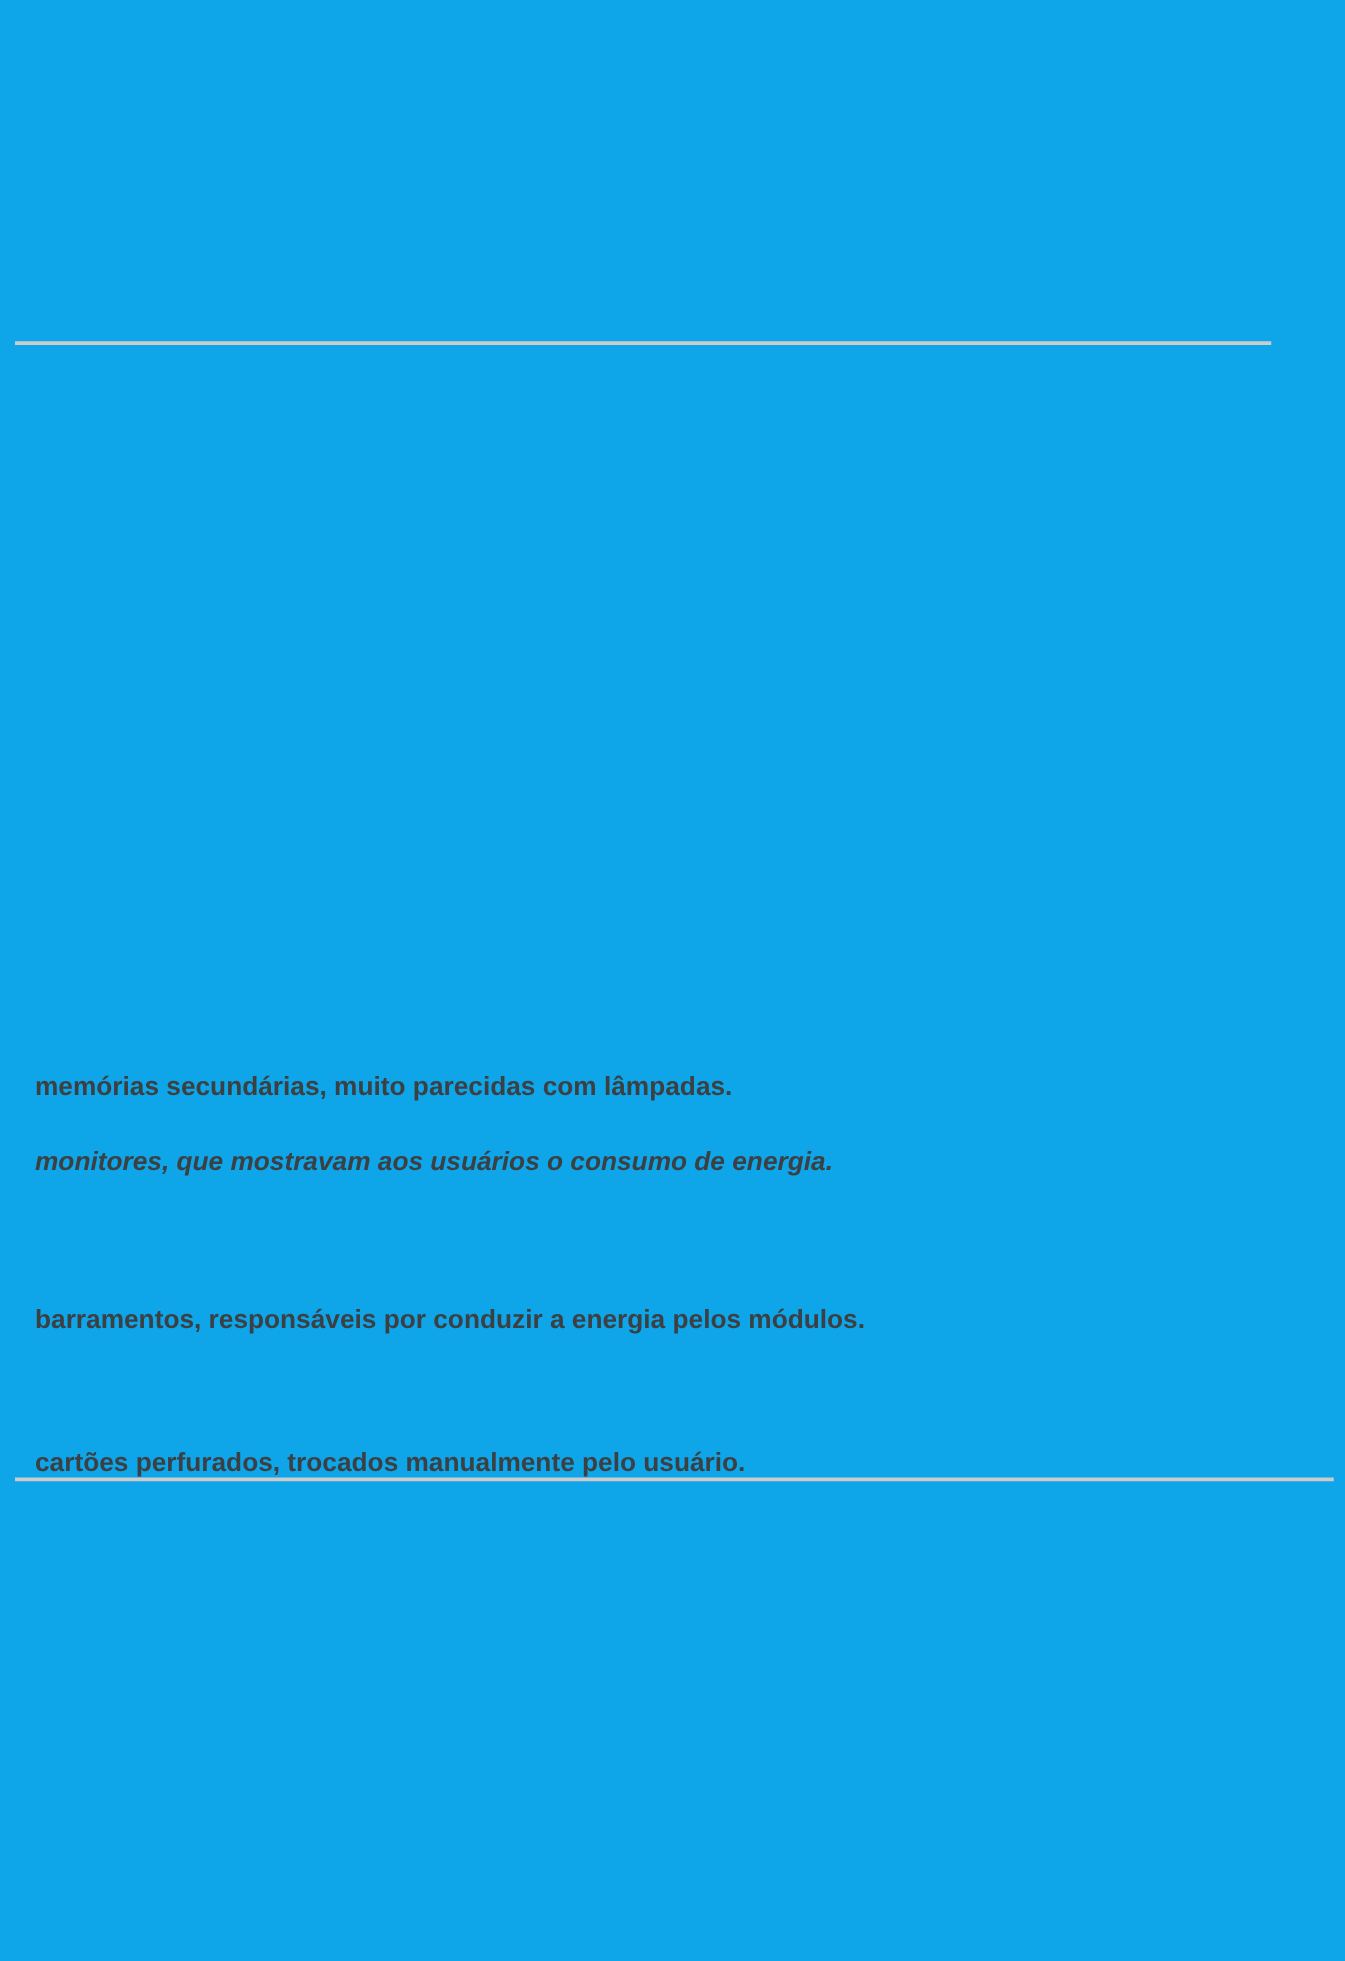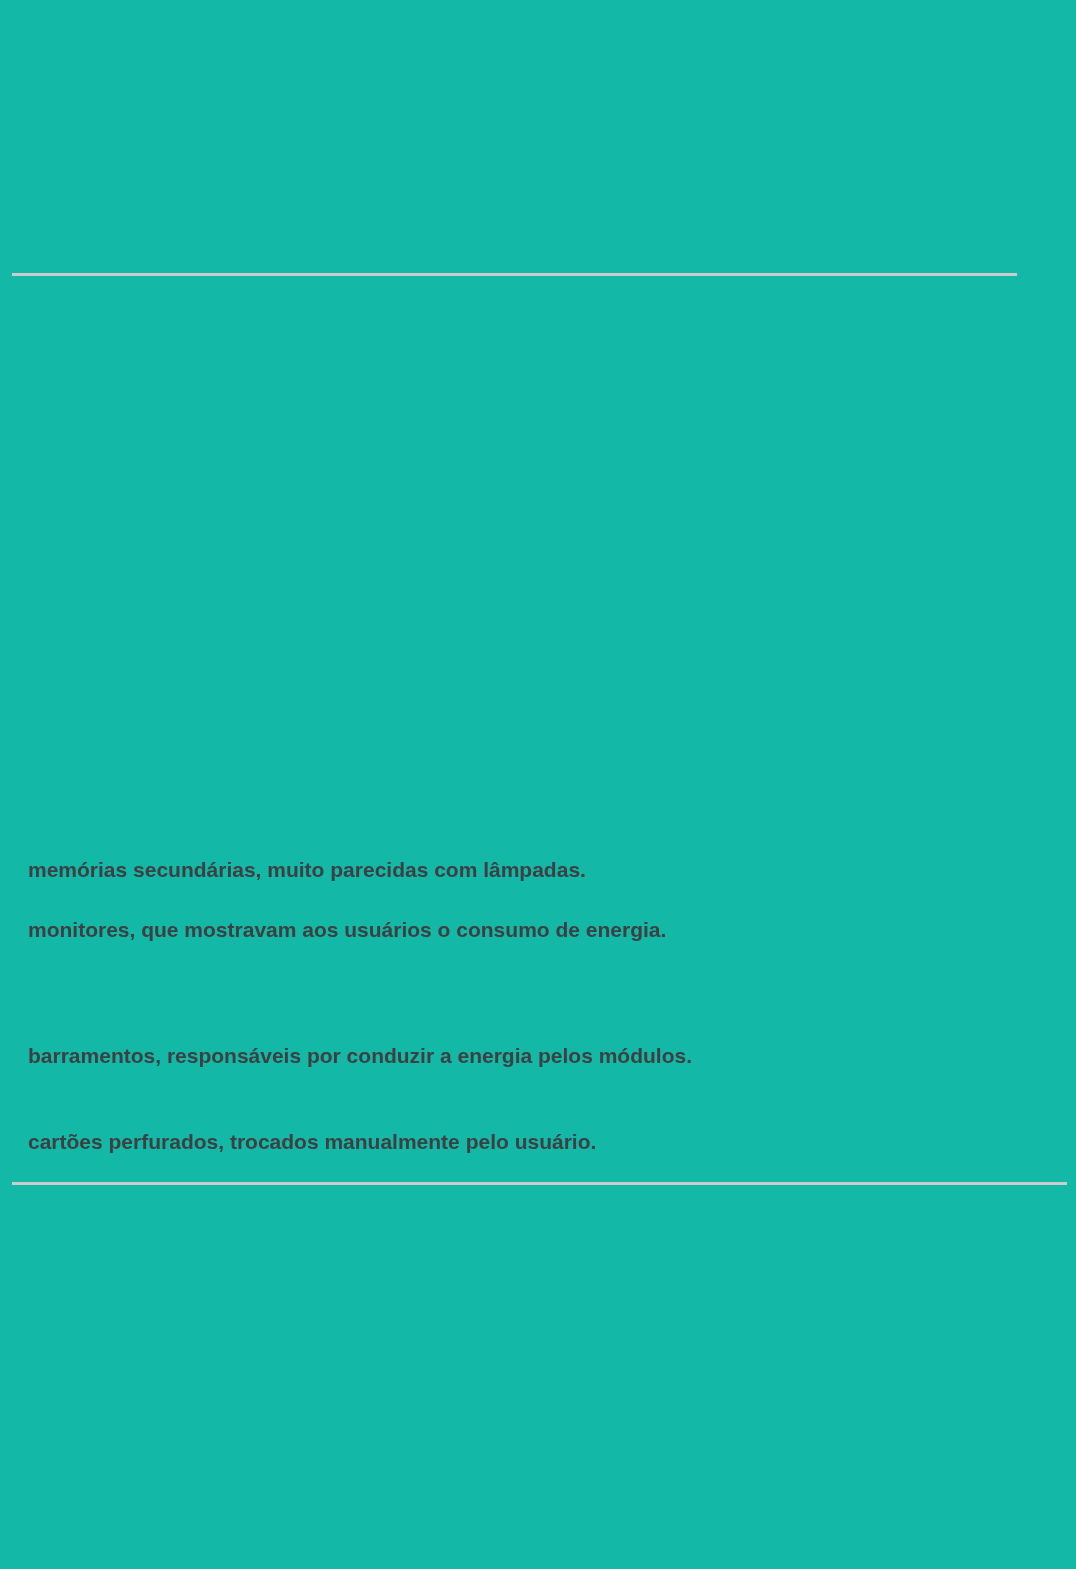--- a/index.html
+++ b/index.html
@@ -10,21 +10,21 @@
   body {
     position: relative;
     width: 1076px;
     height: 1569px;
     overflow: hidden;
     font-family: "Liberation Sans", "DejaVu Sans", sans-serif;
   }
   .page {
     position: absolute;
     inset: 0;
-    background: #14b8a6;
+    background: #0ea5e9;
   }
   .divider {
     position: absolute;
     height: 3px;
     background: #cccccc;
     border: none;
   }
   .divider-top {
     left: 12px;
     top: 273px;
@@ -39,23 +39,23 @@
     position: absolute;
     left: 28px;
     font-size: 21px;
     font-weight: 700;
     line-height: 28px;
     color: #3c4043;
     white-space: nowrap;
     cursor: pointer;
   }
   .option-1 { top: 856px; }
-  .option-2 { top: 916px; }
+  .option-2 { top: 916px; font-style: italic; }
   .option-3 { top: 1042px; text-align: right; }
-  .option-4 { top: 1128px; text-align: center; }
+  .option-4 { top: 1157px; text-align: center; }
 </style>
 </head>
 <body>
 
 <div class="page">
 
   <div class="divider divider-top"></div>
 
   <div class="option-text option-1">memórias secundárias, muito parecidas com lâmpadas.</div>
 

